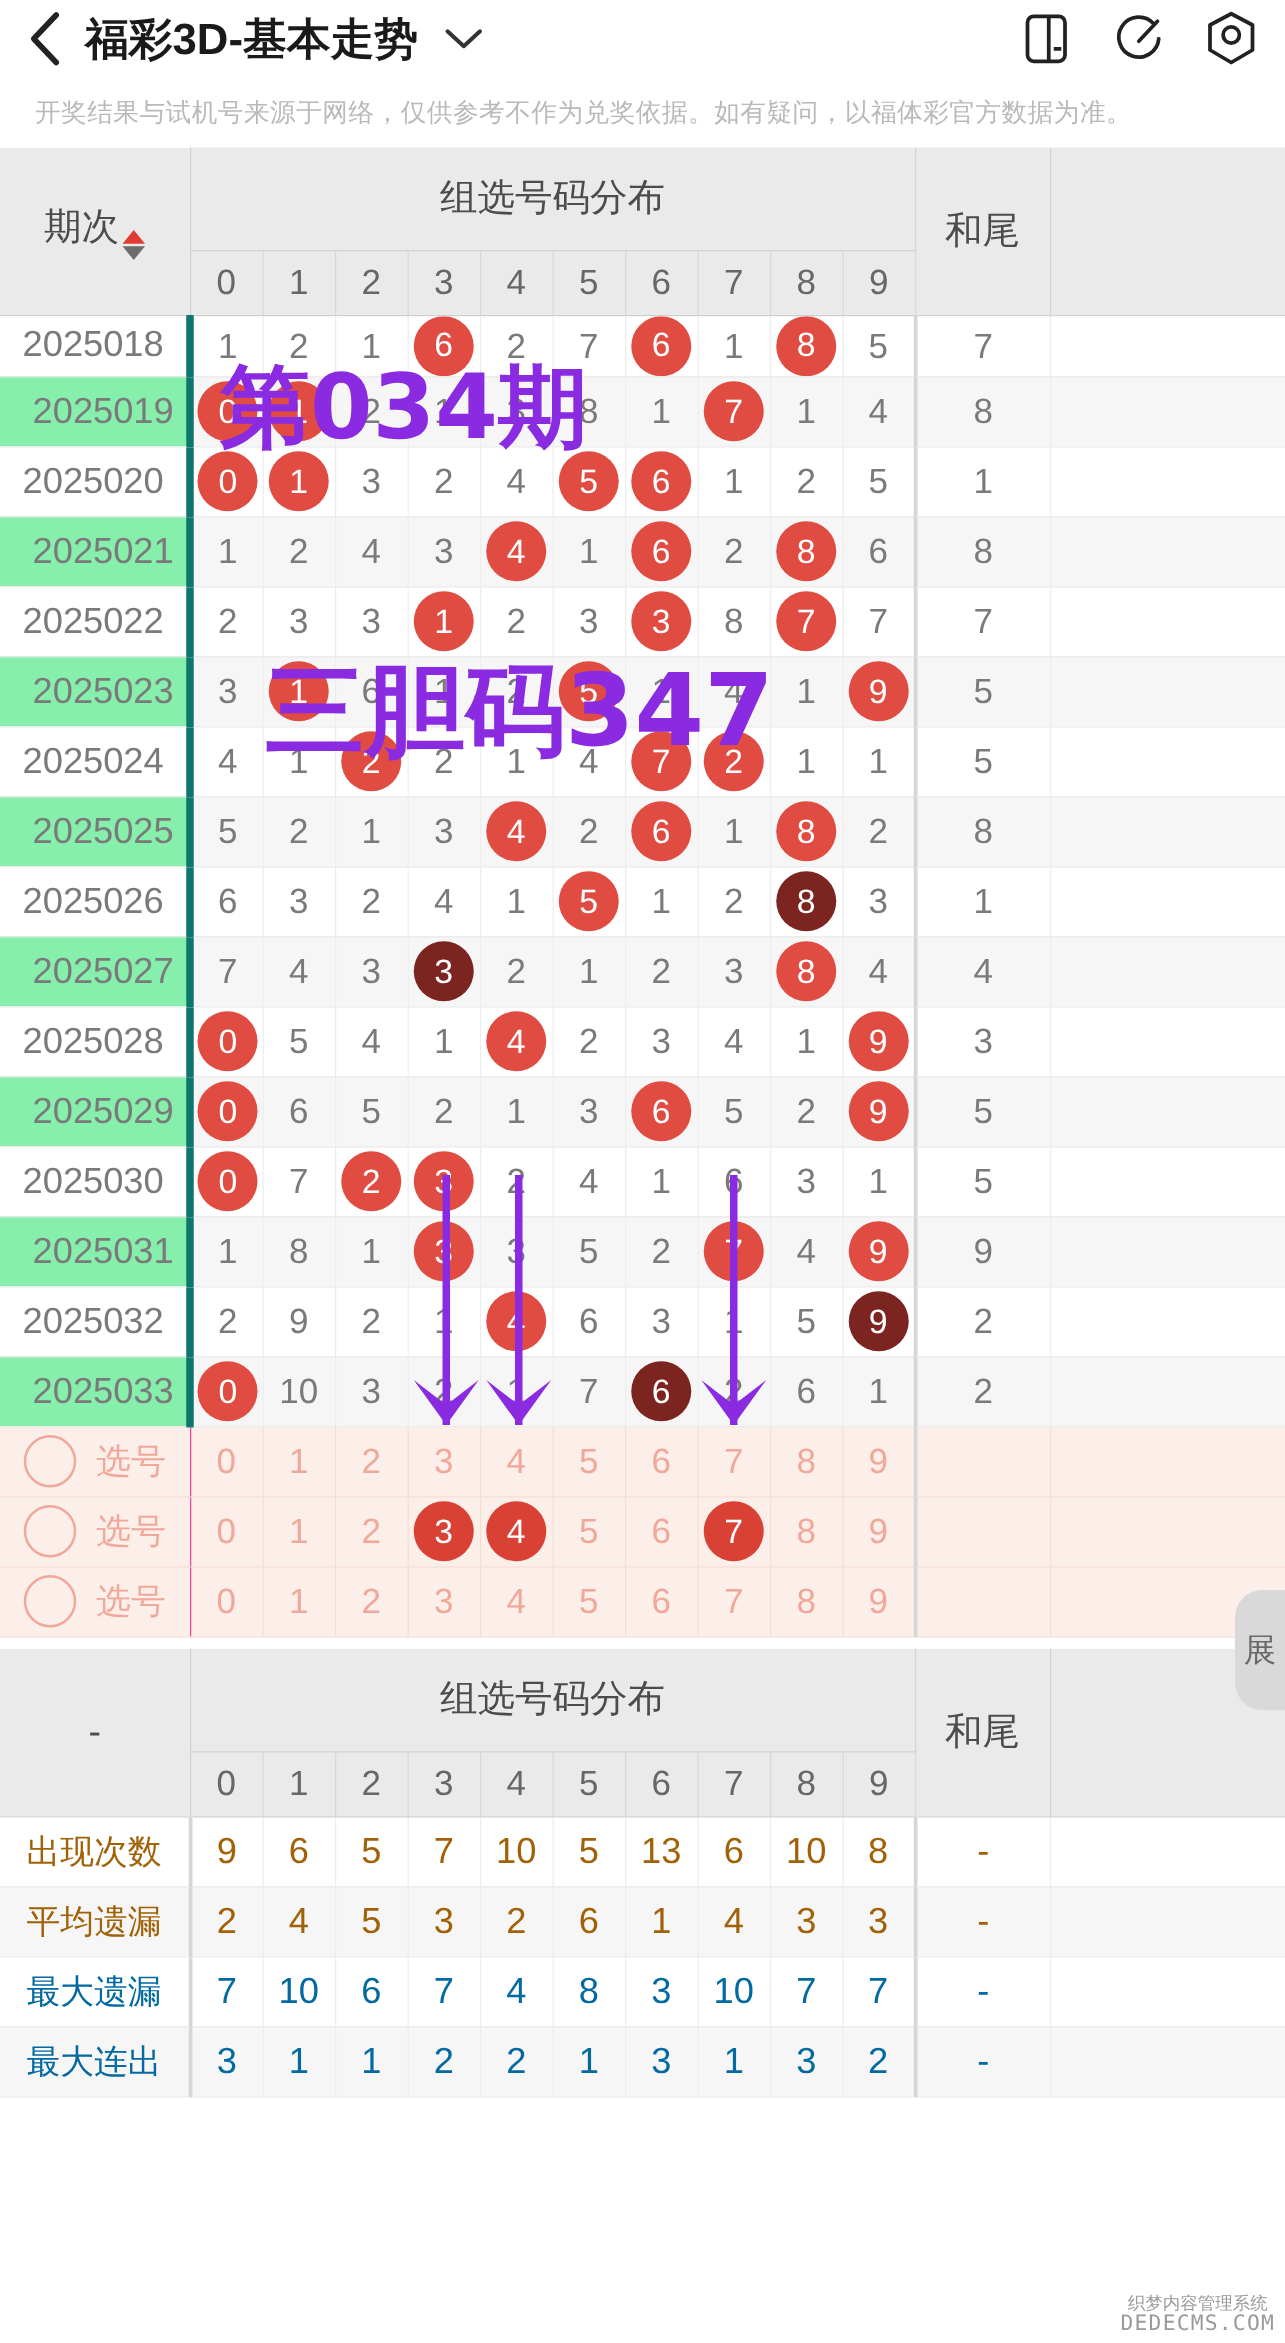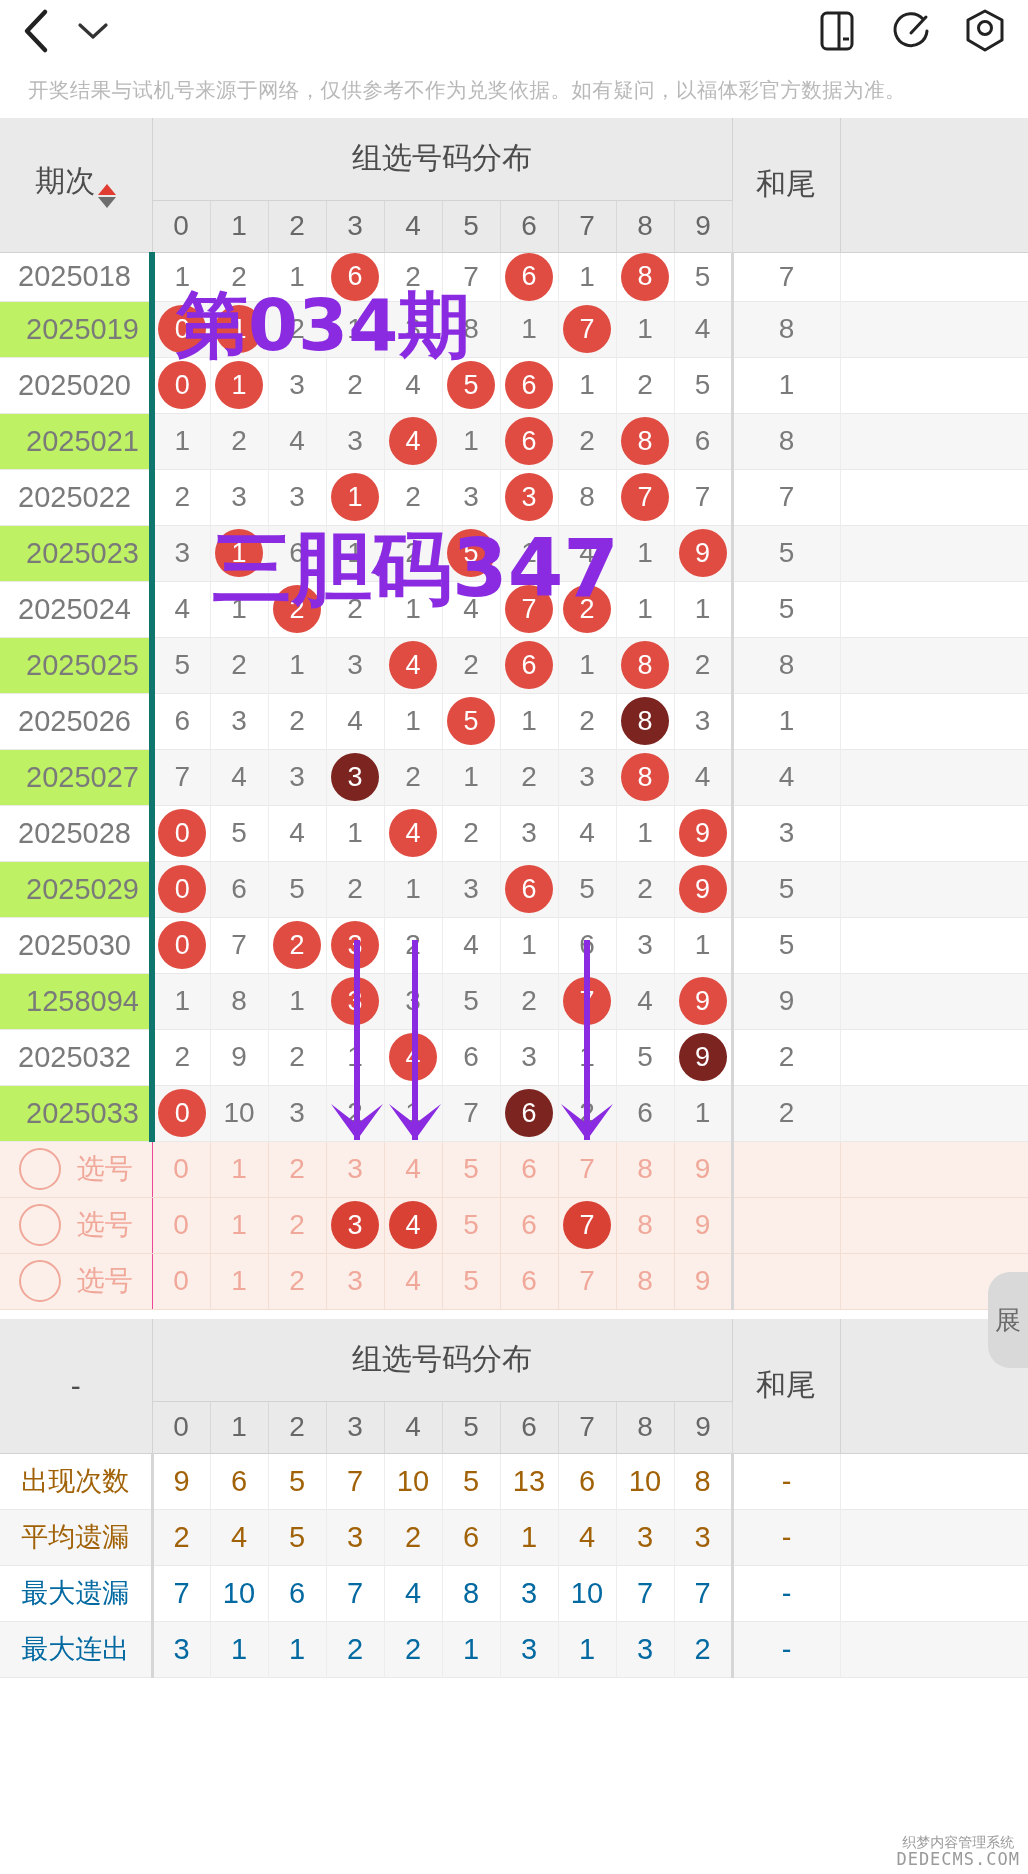--- a/index.html
+++ b/index.html
@@ -42,21 +42,21 @@
   .hdr-digit{height:52px;font-size:28px;color:#676767;background:#eaeaea;
              border-right:1px solid #d8d8d8;border-bottom:1px solid #cfcfcf;}
   .sortwrap{display:inline-flex;flex-direction:column;line-height:0;margin-left:3px;vertical-align:-4px;}
   .tri-up{width:0;height:0;border-left:9px solid transparent;border-right:9px solid transparent;border-bottom:11px solid #e03c31;margin-bottom:2px;}
   .tri-dn{width:0;height:0;border-left:9px solid transparent;border-right:9px solid transparent;border-top:11px solid #6d6d6d;}
 
   
   tr.drow td{height:56px;border-bottom:1px solid #e9e9e9;border-right:1px solid #ededed;color:#7a7a7a;}
   tr.drow.alt td{background:#f6f6f6;}
   tr.drow td.period{color:#7a7a7a;font-size:29px;border-right:6px solid #0f766e;background:inherit;}
-  tr.drow.alt td.period{background:#bef264;padding-left:16px;}
+  tr.drow.alt td.period{background:#86efac;padding-left:16px;}
   tr.drow td.tail{border-left:3px solid #d6d6d6;color:#7a7a7a;}
   tr.drow td.pad{border-right:none;}
   tr.clip td{height:34px;overflow:hidden;}
 
   .ball{
     display:inline-flex;align-items:center;justify-content:center;
     width:48px;height:48px;border-radius:50%;
     background:#e04b42;color:#fff;font-size:27px;line-height:1;
   }
   .ball.dark{background:#7c2420;}
@@ -110,20 +110,21 @@
 <body>
 
 <div id="app">
 
   <div class="topbar">
     <div class="back-icon">
       <svg width="30" height="46" viewBox="0 0 30 46">
           <path d="M25 4 L7 23 L25 42" stroke="#222" stroke-width="4.5" fill="none" stroke-linecap="round" stroke-linejoin="round"></path>
         </svg>
     </div>
+    <div class="app-title">福彩3D-基本走势</div>
     <div class="chev">
       <svg width="34" height="22" viewBox="0 0 34 22">
           <path d="M4 5 L17 17 L30 5" stroke="#333" stroke-width="3.2" fill="none" stroke-linecap="round" stroke-linejoin="round"></path>
         </svg>
     </div>
     <div class="topbar-spacer"></div>
     <div class="tb-icon">
       <svg width="40" height="44" viewBox="0 0 40 44">
         <rect x="5" y="4" width="30" height="36" rx="5" stroke="#222" stroke-width="3" fill="none"></rect>
         <line x1="22" y1="4" x2="22" y2="40" stroke="#222" stroke-width="3"></line>
@@ -373,21 +374,21 @@
           <td>2</td>
           <td>4</td>
           <td>1</td>
           <td>6</td>
           <td>3</td>
           <td>1</td>
           <td class="tail">5</td>
           <td class="pad"></td>
         </tr>
         <tr class="drow alt">
-          <td class="period">1258094</td>
+          <td class="period">2025031</td>
           <td>1</td>
           <td>8</td>
           <td>1</td>
           <td><span class="ball">3</span></td>
           <td>3</td>
           <td>5</td>
           <td>2</td>
           <td><span class="ball">7</span></td>
           <td>4</td>
           <td><span class="ball">9</span></td>

